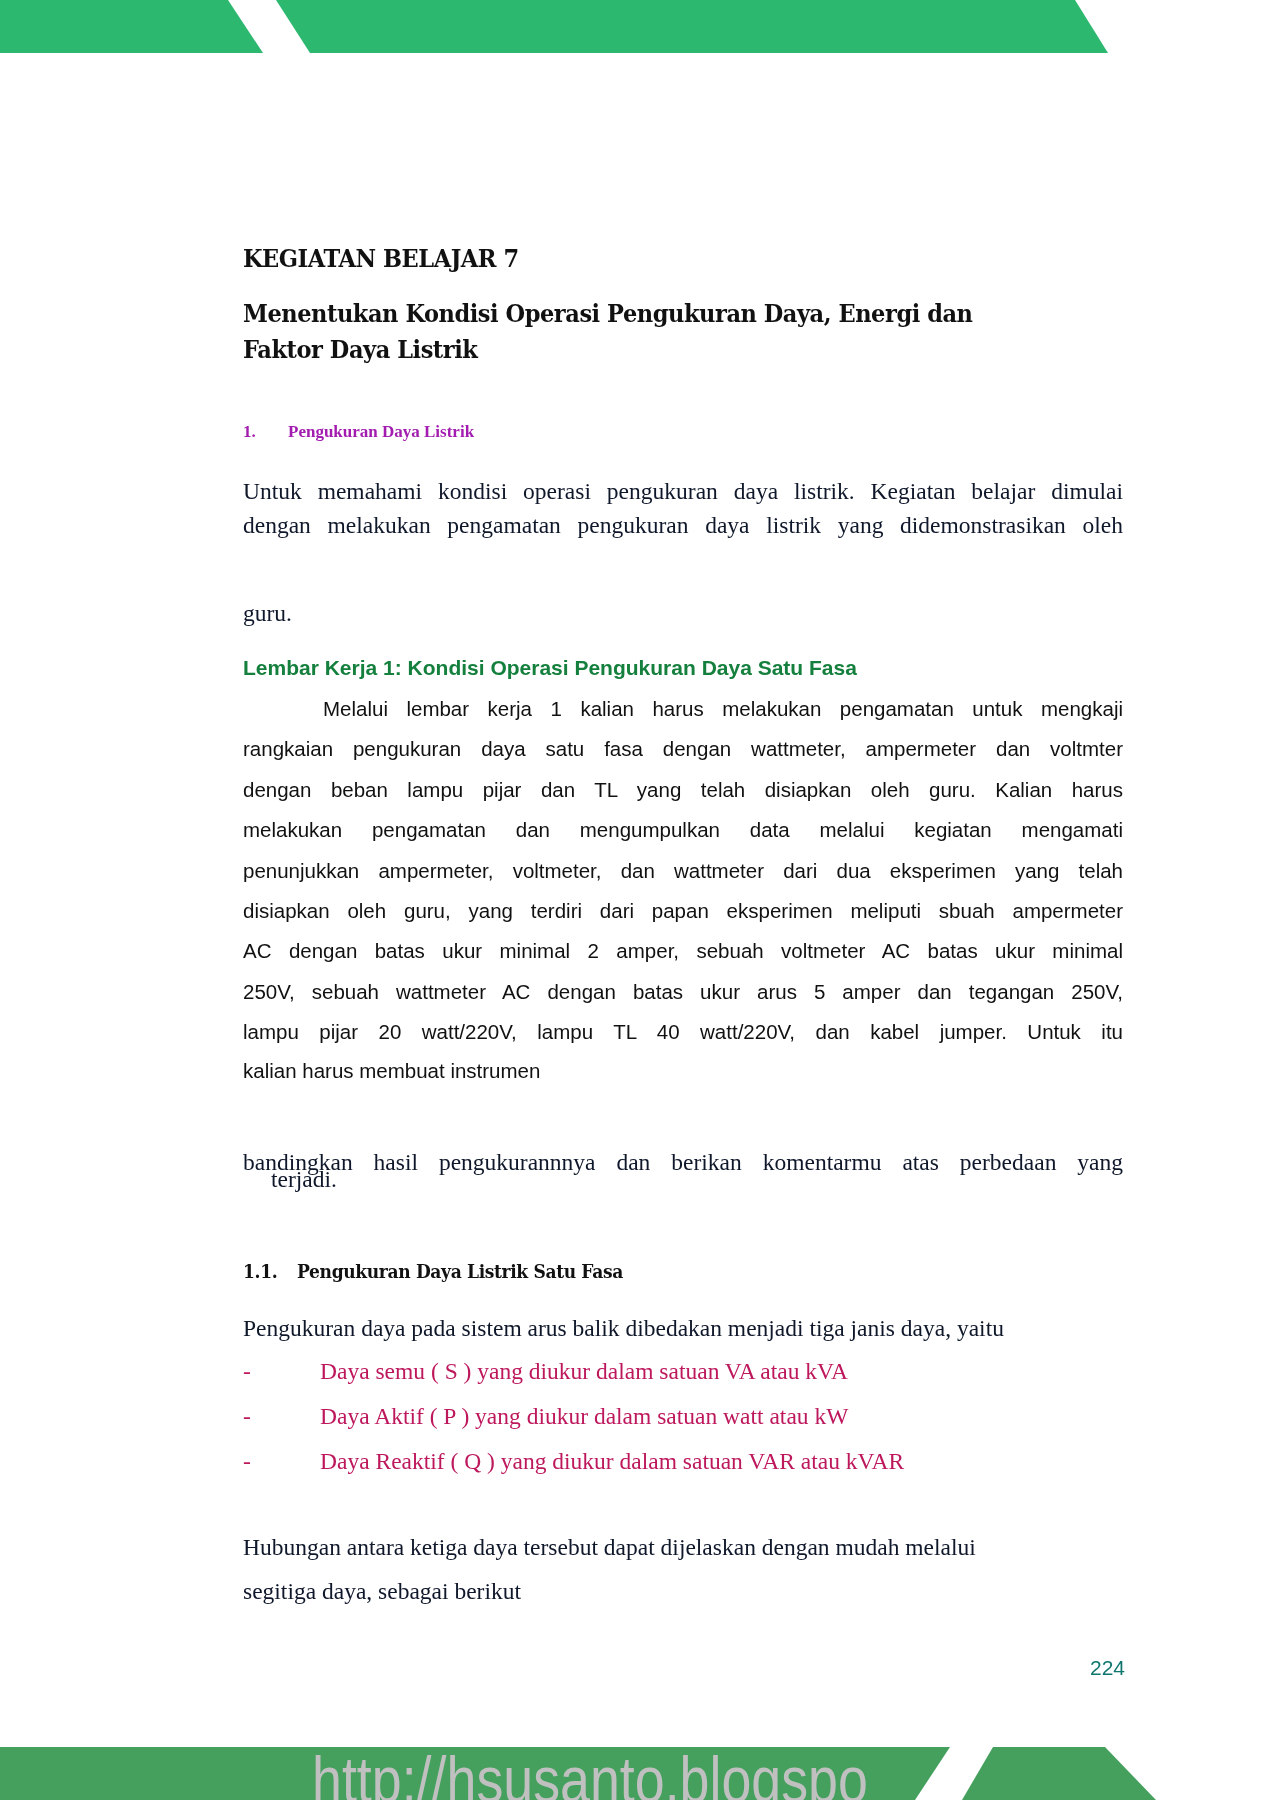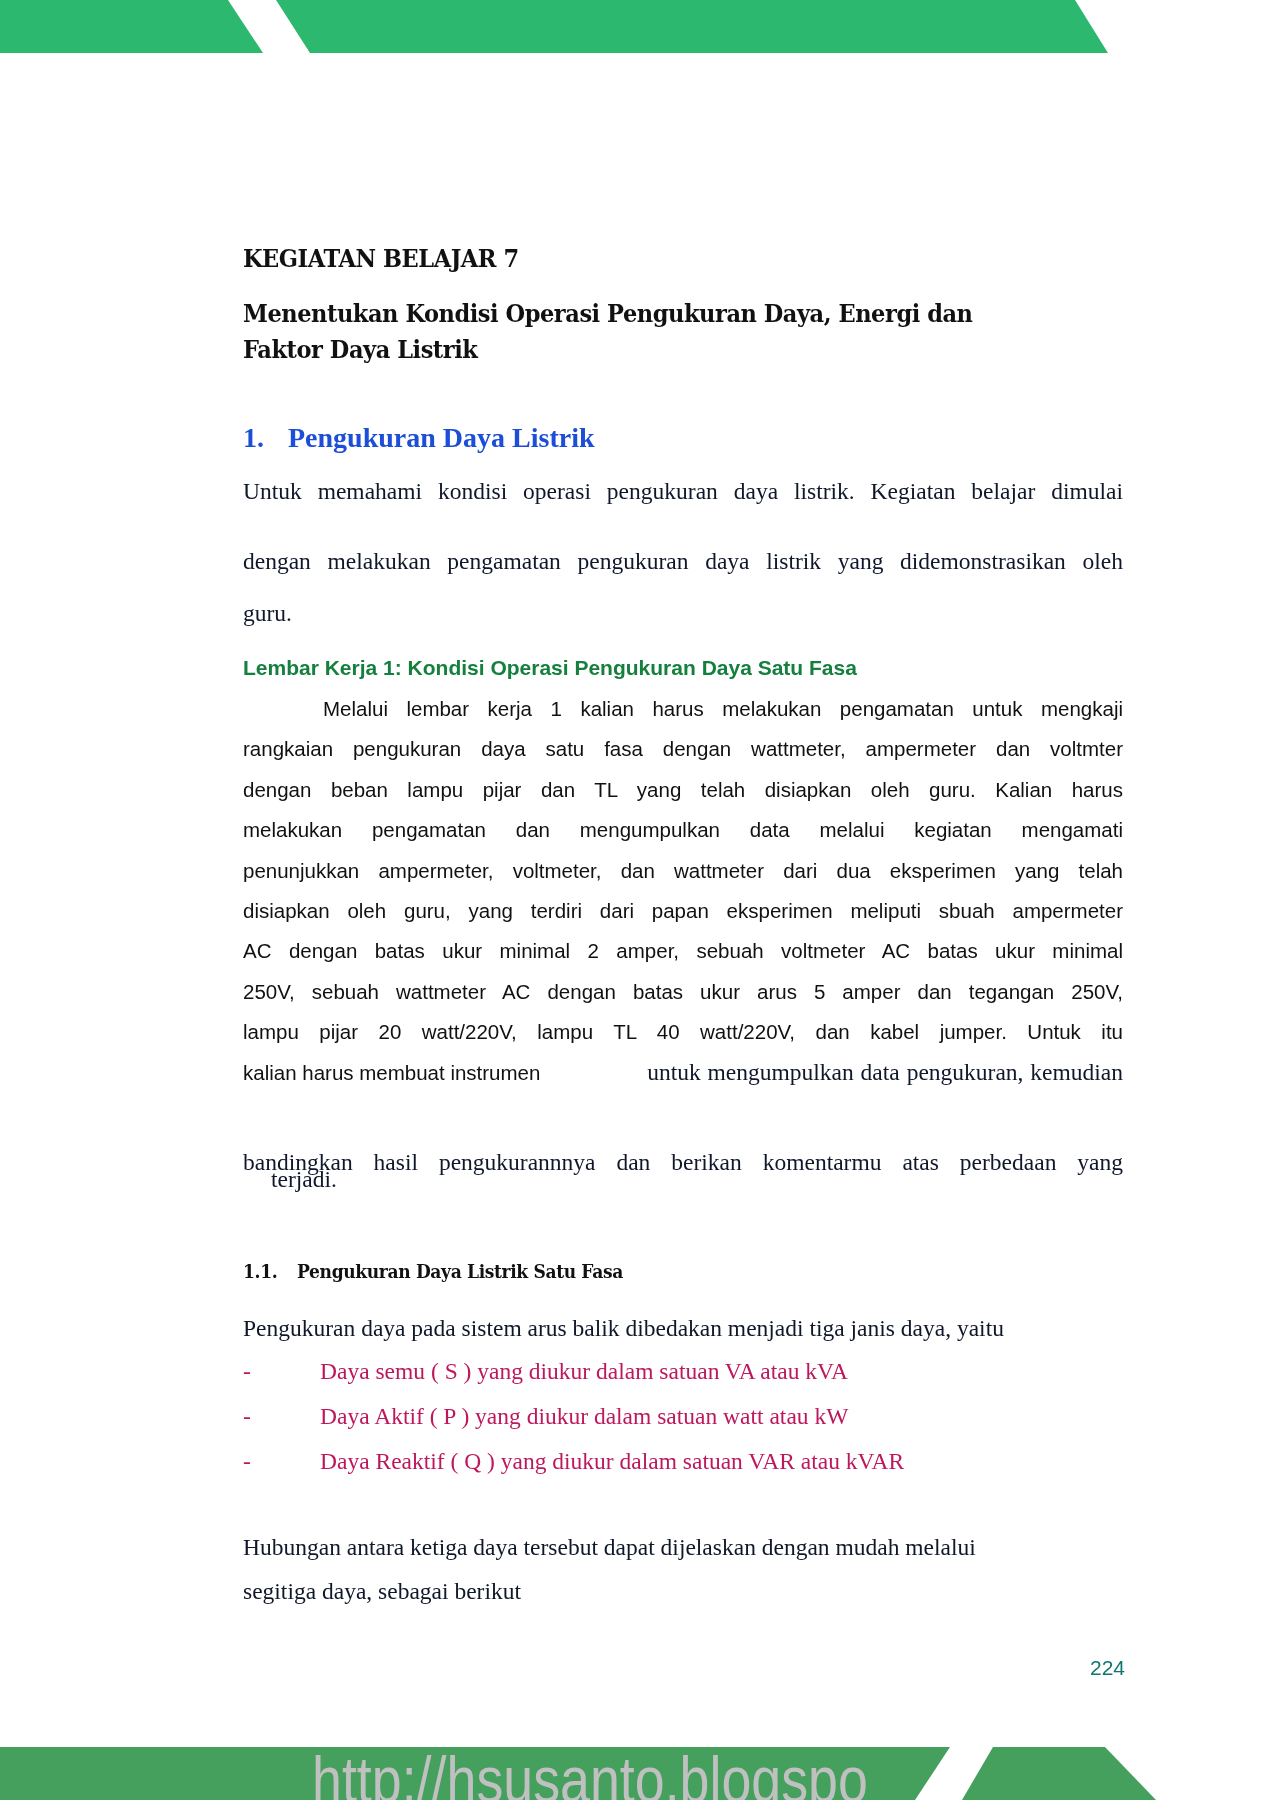--- a/index.html
+++ b/index.html
@@ -11,21 +11,21 @@
   .watermark {
     position:absolute; left:312px; top:1748px; width:660px; height:52px;
     font-family:"Liberation Sans", sans-serif; font-size:64px; line-height:64px;
     color:#c0c0c0; letter-spacing:0px; white-space:nowrap; overflow:hidden;
     transform:scaleX(0.84); transform-origin:left top;
   }
   .content { position:absolute; left:243px; width:880px; top:0; }
   .abs { position:absolute; left:0; white-space:nowrap; }
   .h-kb { font-family:"DejaVu Serif", serif; font-weight:bold; font-size:25px; color:#111; letter-spacing:-0.5px; transform:scaleX(0.9); transform-origin:left top; }
   .h-sub { font-family:"DejaVu Serif", serif; font-weight:bold; font-size:25px; color:#111; letter-spacing:-0.5px; transform:scaleX(0.9); transform-origin:left top; }
-  .h-sec { font-family:"Liberation Serif", serif; font-weight:bold; font-size:28px; color:#1d4ed8; }
+  .h-sec { font-family:"Liberation Serif", serif; font-weight:bold; font-size:17px; color:#a21caf; }
   .h-sec .num { display:inline-block; width:45px; }
   .p-serif { font-family:"Liberation Serif", serif; font-size:23.5px; color:#0f172a; }
   .p-sans { font-family:"Liberation Sans", sans-serif; font-size:20.5px; color:#111; }
   .h-lk { font-family:"Liberation Sans", sans-serif; font-weight:bold; font-size:21px; color:#15803d; }
   .justify { width:880px; text-align:justify; text-align-last:justify; white-space:normal; }
   .h-sub11 { font-family:"DejaVu Serif", serif; font-weight:bold; font-size:19px; color:#111; letter-spacing:-0.4px; transform:scaleX(0.9); transform-origin:left top; }
   .h-sub11 .num { display:inline-block; width:60px; }
   .bullet { font-family:"Liberation Serif", serif; font-size:23.5px; color:#be185d; }
   .bullet .dash { display:inline-block; width:77px; }
   .pagenum { position:absolute; left:1090px; top:1656px; font-family:"Liberation Sans", sans-serif; font-size:21px; color:#0f766e; }
@@ -43,38 +43,37 @@
 <div class="content">
   <div class="abs h-kb" style="top:244px;">KEGIATAN BELAJAR 7</div>
   <div class="abs h-sub" style="top:299px;">Menentukan Kondisi Operasi Pengukuran Daya, Energi dan</div>
   <div class="abs h-sub" style="top:335px;">Faktor Daya Listrik</div>
 
   <div class="abs h-sec" style="top:422px;">
     <span class="num">1.</span><span>Pengukuran Daya Listrik</span>
   </div>
 
   <div class="abs p-serif justify" style="top:478px;">Untuk memahami kondisi operasi pengukuran daya listrik. Kegiatan belajar dimulai</div>
-  <div class="abs p-serif justify" style="top:548px;">dengan melakukan pengamatan pengukuran daya listrik yang didemonstrasikan oleh</div>
+  <div class="abs p-serif justify" style="top:512px;">dengan melakukan pengamatan pengukuran daya listrik yang didemonstrasikan oleh</div>
   <div class="abs p-serif" style="top:600px;">guru.</div>
 
   <div class="abs h-lk" style="top:656px;">Lembar Kerja 1: Kondisi Operasi Pengukuran Daya Satu Fasa</div>
 
   <div class="abs p-sans justify" style="top:697px; left:80px; width:800px;">Melalui lembar kerja 1 kalian harus melakukan pengamatan untuk mengkaji</div>
   <div class="abs p-sans justify" style="top:737px;">rangkaian pengukuran daya satu fasa dengan wattmeter, ampermeter dan voltmter</div>
   <div class="abs p-sans justify" style="top:778px;">dengan beban lampu pijar dan TL yang telah disiapkan oleh guru.  Kalian harus</div>
   <div class="abs p-sans justify" style="top:818px;">melakukan pengamatan dan mengumpulkan data melalui kegiatan mengamati</div>
   <div class="abs p-sans justify" style="top:859px;">penunjukkan ampermeter, voltmeter, dan wattmeter dari dua eksperimen yang telah</div>
   <div class="abs p-sans justify" style="top:899px;">disiapkan oleh guru, yang terdiri dari papan eksperimen meliputi sbuah ampermeter</div>
   <div class="abs p-sans justify" style="top:939px;">AC dengan batas ukur minimal 2 amper, sebuah voltmeter AC batas ukur minimal</div>
   <div class="abs p-sans justify" style="top:980px;">250V, sebuah wattmeter AC dengan batas ukur arus 5 amper dan tegangan 250V,</div>
   <div class="abs p-sans justify" style="top:1020px;">lampu pijar 20 watt/220V, lampu TL 40 watt/220V, dan kabel jumper.  Untuk itu</div>
 
   <div class="abs" style="top:1059px; width:880px; display:flex; justify-content:space-between; align-items:baseline;">
     <span class="p-sans">kalian harus membuat instrumen </span>
-    <span class="p-serif" style="word-spacing:1px;"> untuk mengumpulkan data pengukuran, kemudian</span>
   </div>
   <div class="abs p-serif justify" style="top:1101px;margin-top:48px;">bandingkan hasil pengukurannnya dan berikan komentarmu atas perbedaan yang</div>
   <div class="abs p-serif" style="top:1166px;margin-left:28px;">terjadi.</div>
 
   <div class="abs h-sub11" style="top:1260px;">
     <span class="num">1.1.</span><span>Pengukuran Daya Listrik Satu Fasa</span>
   </div>
 
   <div class="abs p-serif" style="top:1315px;">Pengukuran daya pada sistem arus balik dibedakan menjadi tiga janis daya, yaitu</div>
 

